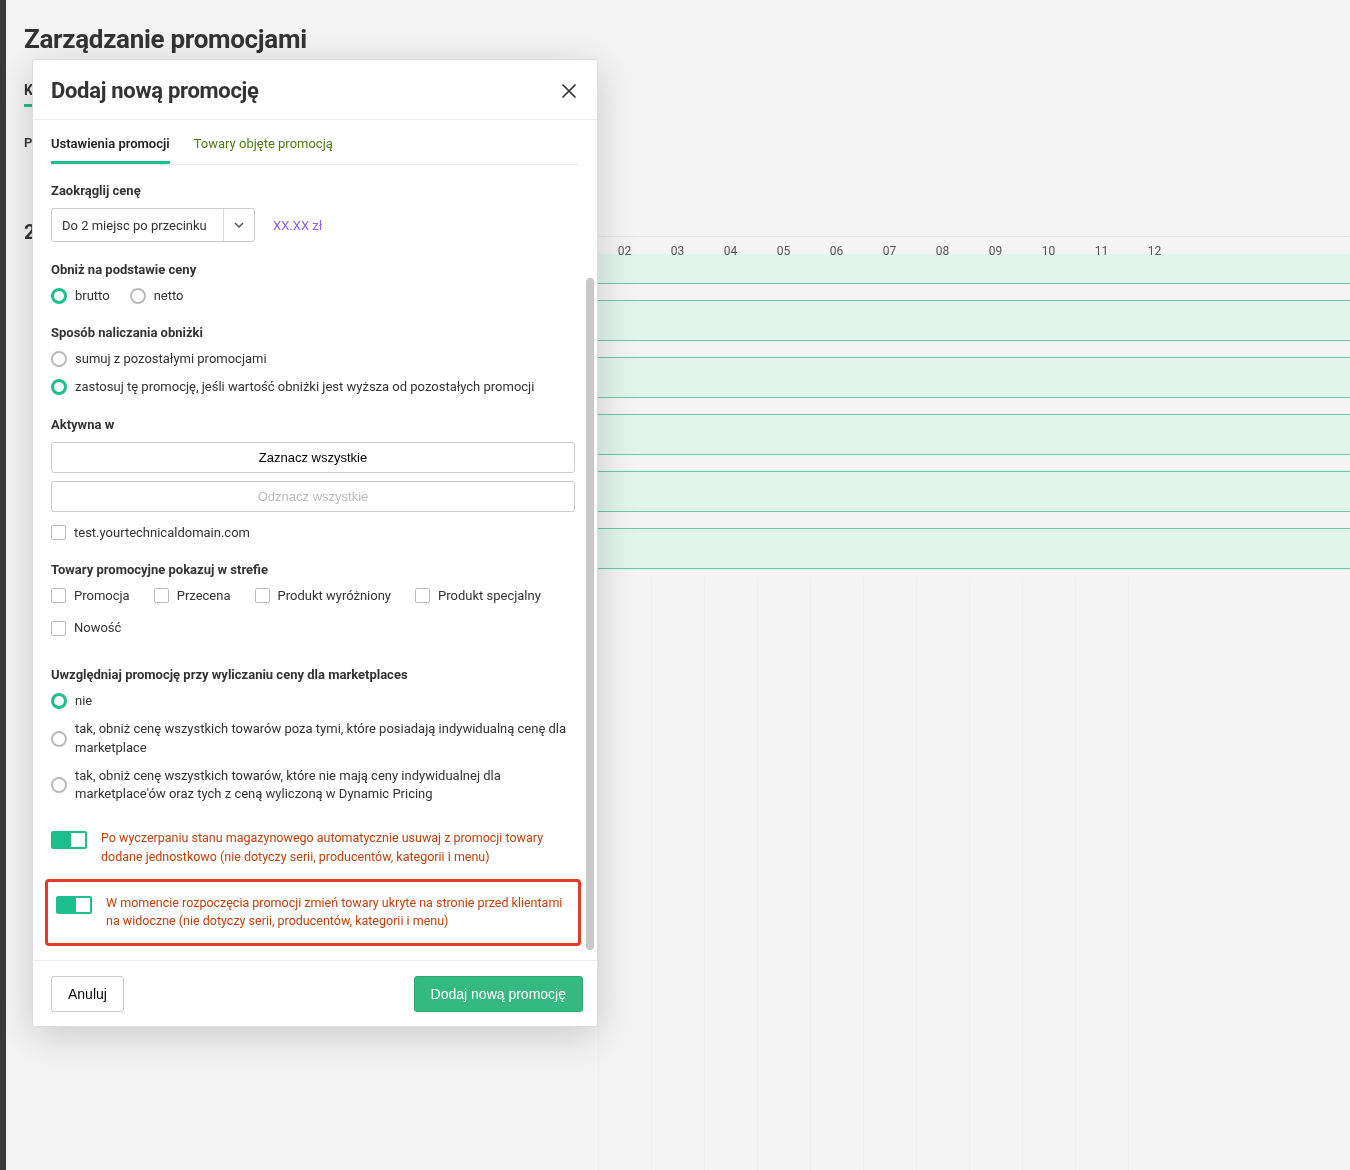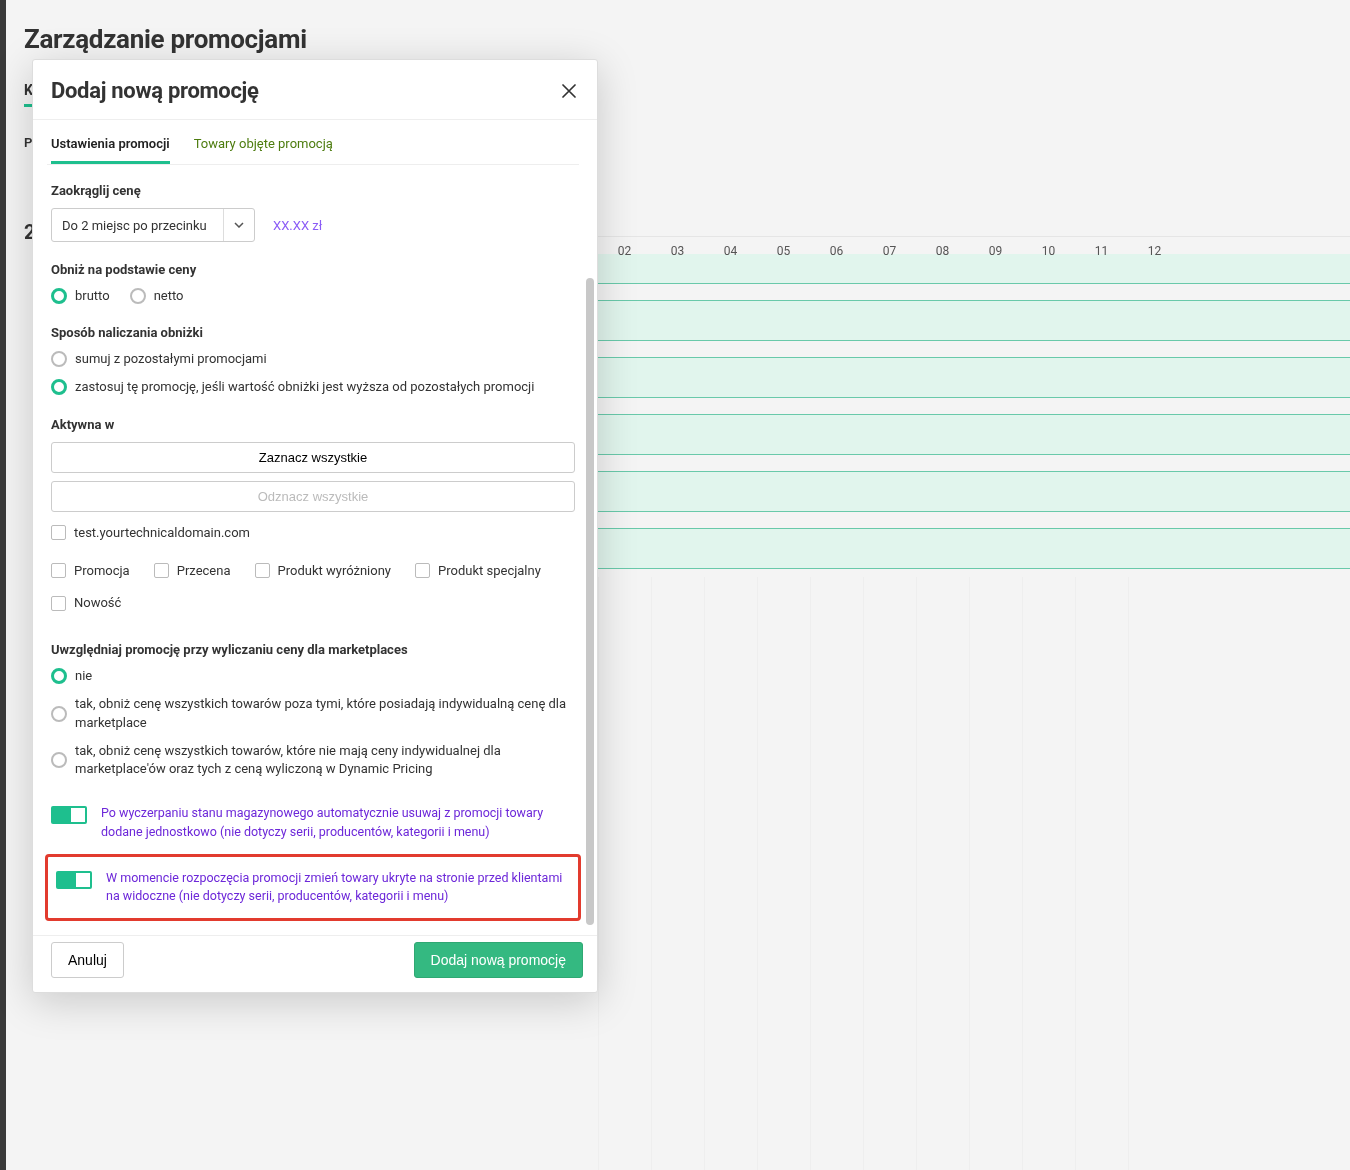--- a/index.html
+++ b/index.html
@@ -212,21 +212,21 @@
   .btn-sm.disabled { color: #bbb; cursor: not-allowed; }
 
   .check-inline { display: flex; flex-wrap: wrap; gap: 22px 24px; }
   .check-inline .check-row { margin-bottom: 0; }
 
   .toggle-row {
     display: flex;
     align-items: flex-start;
     gap: 14px;
     font-size: 12.5px;
-    color: #6d28d9;
+    color: #c2410c;
     line-height: 1.5;
     padding: 6px 4px;
   }
   .toggle {
     width: 36px; height: 18px;
     background: #1ebf8e;
     border-radius: 2px;
     position: relative;
     flex-shrink: 0;
     margin-top: 2px;
@@ -242,21 +242,21 @@
     border: 3px solid #e23b2e;
     border-radius: 4px;
     padding: 6px 4px;
     margin: 6px -2px 0 -2px;
   }
 
   .modal-footer {
     display: flex;
     justify-content: space-between;
     align-items: center;
-    padding: 6px 14px 14px 18px;
+    padding: 15px 14px 14px 18px;
     border-top: 1px solid #eee;
   }
   .btn {
     border: 1px solid #ccc;
     background: #fff;
     padding: 9px 16px;
     font-size: 14px;
     border-radius: 3px;
     cursor: pointer;
   }
@@ -385,20 +385,21 @@
           <button class="btn-sm">Zaznacz wszystkie</button>
           <button class="btn-sm disabled">Odznacz wszystkie</button>
         </div>
         <div class="check-row last">
           <span class="checkbox"></span>
           <span class="check-label">test.yourtechnicaldomain.com</span>
         </div>
       </div>
 
       <div class="form-section">
+        <div class="label">Towary promocyjne pokazuj w strefie</div>
         <div class="check-inline" style="margin-bottom:14px;">
           <div class="check-row">
             <span class="checkbox"></span>
             <span class="check-label">Promocja</span>
           </div>
           <div class="check-row">
             <span class="checkbox"></span>
             <span class="check-label">Przecena</span>
           </div>
           <div class="check-row">

